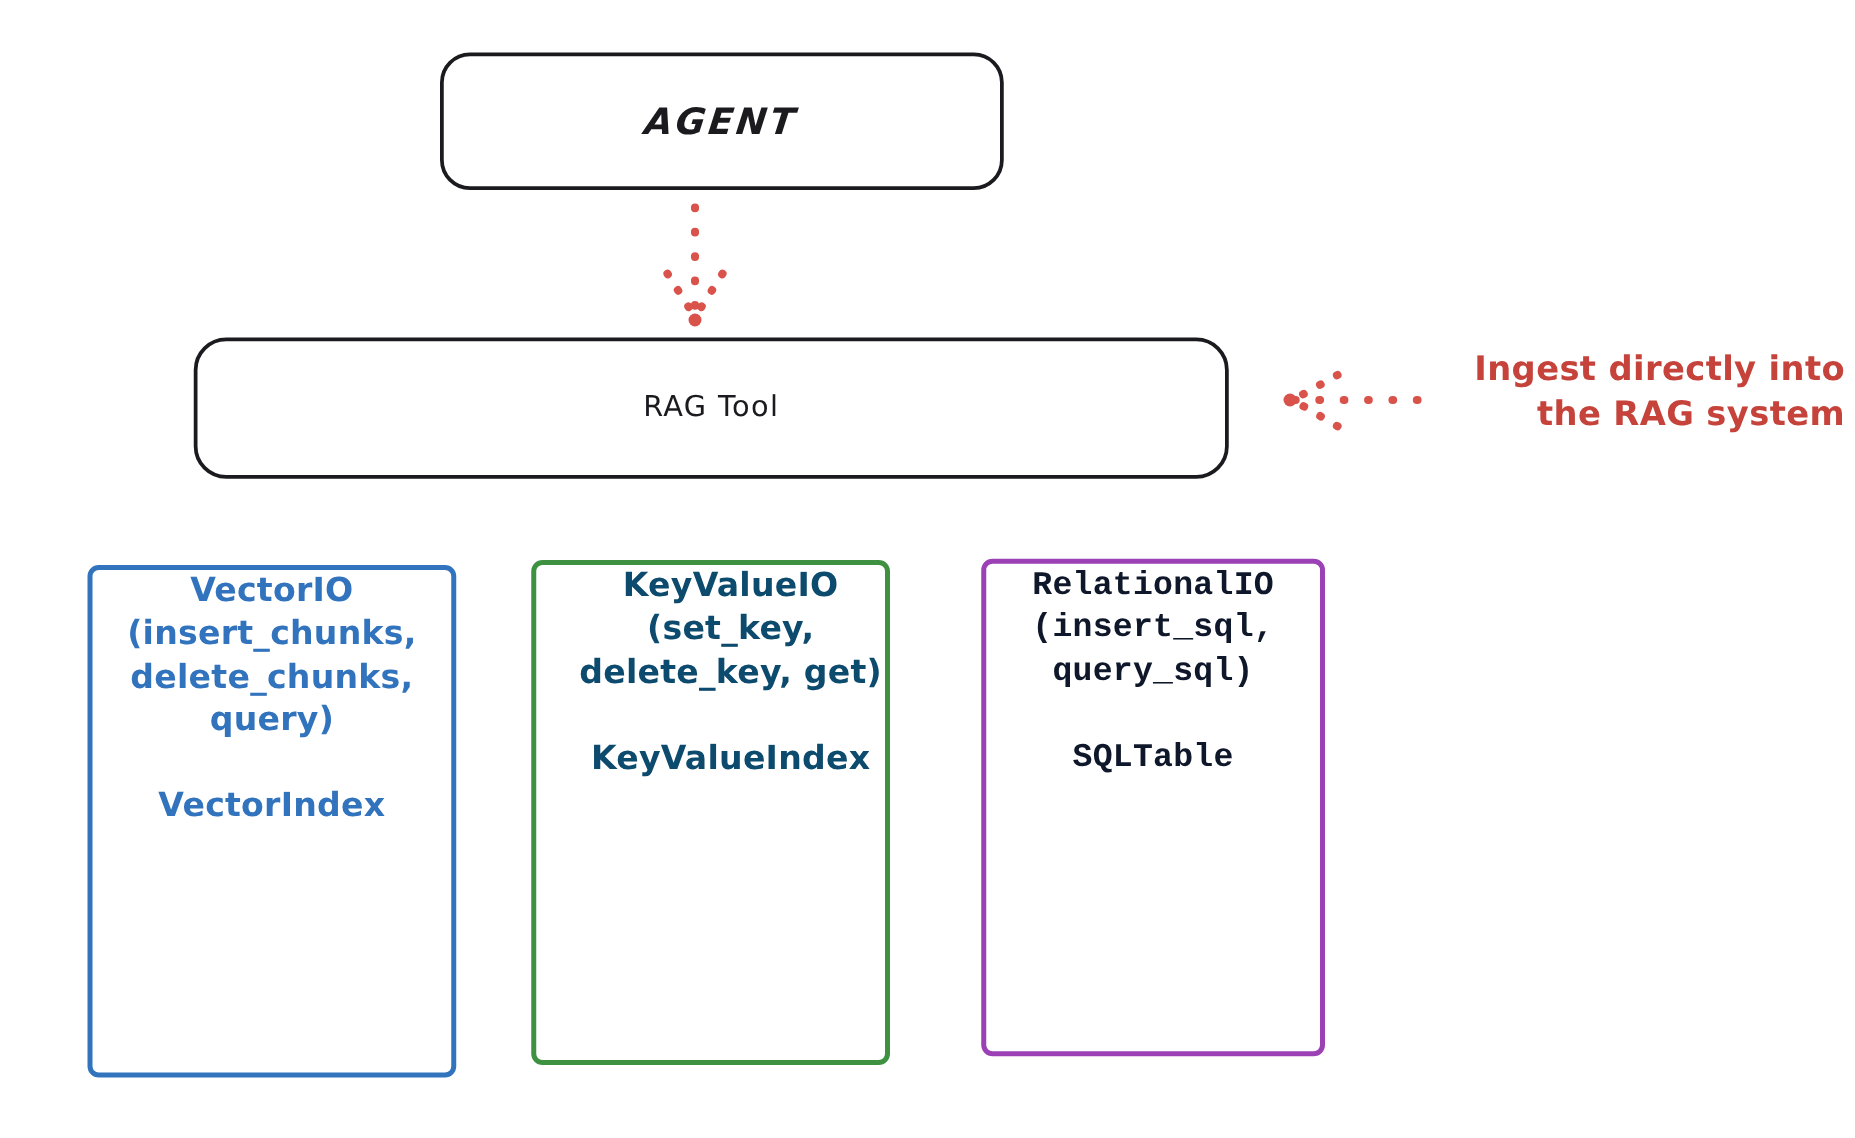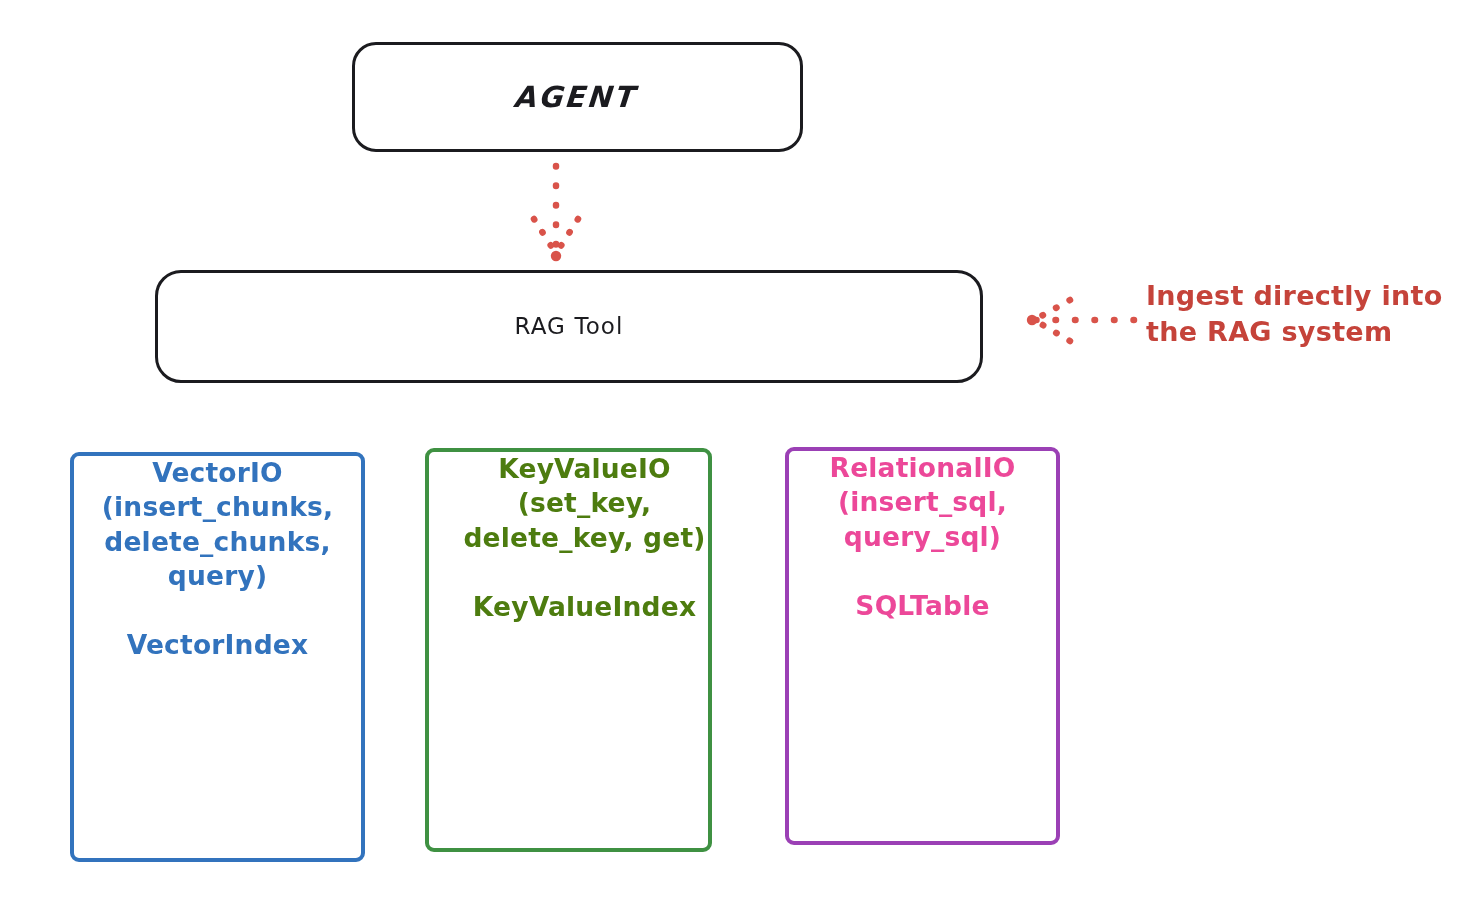--- a/index.html
+++ b/index.html
@@ -98,30 +98,30 @@
   }
   #vectorio-node .node-label { color: #3273bd; }
 
   #keyvalueio-node {
     left: 425px;
     top: 448px;
     width: 287px;
     height: 404px;
     border-color: #3f9142;
   }
-  #keyvalueio-node .node-label { color: #4d7c0f; margin-left: 32px; }
+  #keyvalueio-node .node-label { color: #0c4a6e; margin-left: 32px; }
 
   #relationalio-node {
     left: 785px;
     top: 447px;
     width: 275px;
     height: 398px;
     border-color: #9b40b5;
   }
-  #relationalio-node .node-label { color: #ec4899; }
+  #relationalio-node .node-label { color: #0f172a; font-family: Liberation Mono, monospace; }
 
   
   #connector-layer {
     position: absolute;
     left: 0;
     top: 0;
     width: 1484px;
     height: 910px;
     pointer-events: none;
   }
@@ -131,21 +131,21 @@
     position: absolute;
     left: 1146px;
     top: 278px;
     width: 330px;
     color: #c5433a;
     font-size: 27px;
     font-weight: 600;
     line-height: 1.34;
     letter-spacing: 0.3px;
     white-space: pre-line;
-    text-align: left;
+    text-align: right;
   }
 </style>
 </head>
 <body>
 
 <div id="canvas">
 
   <div class="node" id="agent-node">
     <span class="node-label">AGENT</span>
   </div>

